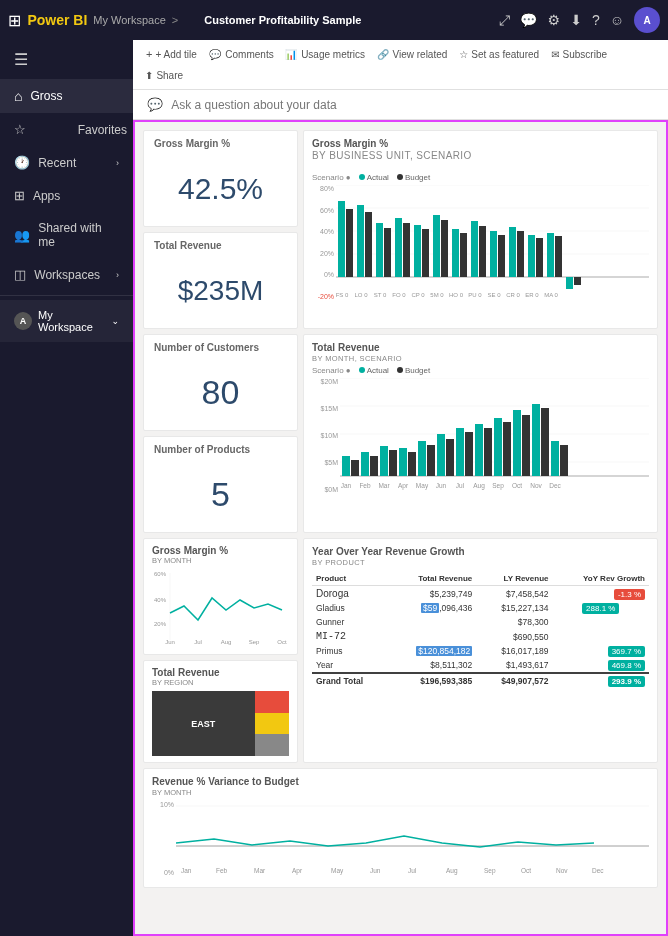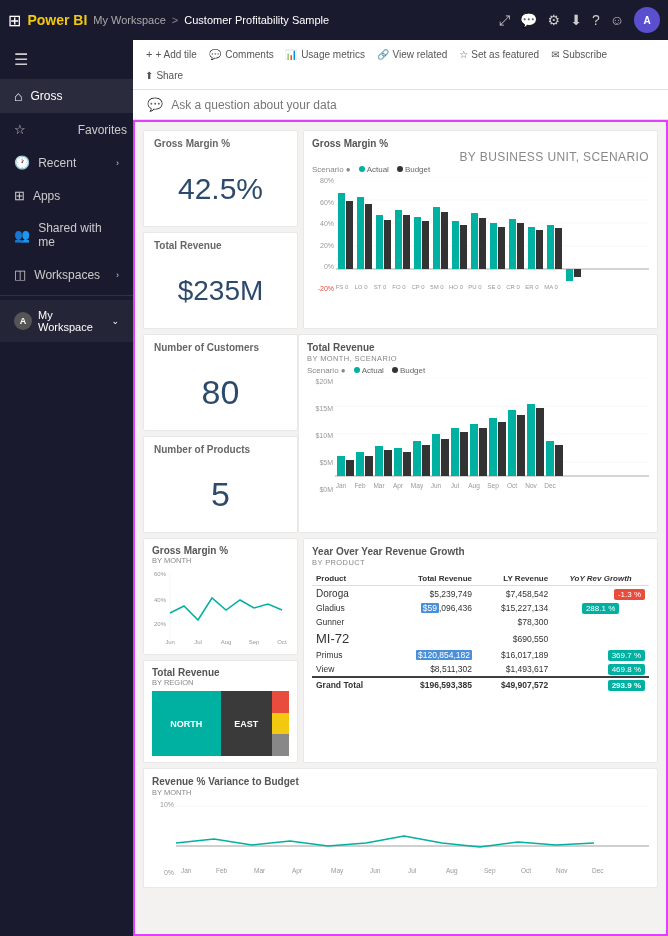--- a/index.html
+++ b/index.html
@@ -6,21 +6,21 @@
     body { font-family: 'Segoe UI', Arial, sans-serif; background: #f3f2f1; display: flex; flex-direction: column; width: 668px; height: 936px; overflow: hidden; }
   </style>
 </head>
 <body>
 
 <div style="background:#1a1a2e; display:flex; align-items:center; height:40px; padding:0 8px; gap:6px; flex-shrink:0;">
   <span style="color:#fff; font-size:16px; cursor:pointer;">⊞</span>
   <span style="color:#f2c811; font-weight:700; font-size:14px;">Power BI</span>
   <span style="color:#aaa; font-size:11px; cursor:pointer;">My Workspace</span>
   <span style="color:#888; font-size:11px;">&gt;</span>
-  <span style="color:#fff; font-size:11px; font-weight:400;">Customer Profitability Sample</span>
+  <span style="color:#fff; font-size:11px; font-weight:700;margin-left:20px;">Customer Profitability Sample</span>
   <div style="margin-left:auto; display:flex; gap:10px; align-items:center;">
     <span style="color:#ccc; font-size:14px; cursor:pointer;">⤢</span>
     <span style="color:#ccc; font-size:14px; cursor:pointer;">💬</span>
     <span style="color:#ccc; font-size:14px; cursor:pointer;">⚙</span>
     <span style="color:#ccc; font-size:14px; cursor:pointer;">⬇</span>
     <span style="color:#ccc; font-size:14px; cursor:pointer;">?</span>
     <span style="color:#ccc; font-size:14px; cursor:pointer;">☺</span>
     <div style="width:26px;height:26px;border-radius:50%;background:#5a4fcf;display:flex;align-items:center;justify-content:center;color:#fff;font-size:10px;font-weight:700;cursor:pointer;">A</div>
   </div>
 </div>
@@ -117,21 +117,21 @@
           </div>
 
           <div style="background:#fff;border:1px solid #e8e8e8;border-radius:2px;">
             <div style="font-size:10px;color:#666;padding:7px 10px 2px;font-weight:600;">Total Revenue</div>
             <div style="display:flex;align-items:center;justify-content:center;font-size:28px;color:#2d4a6b;font-weight:300;padding:8px;height:75px;">$235M</div>
           </div>
         </div>
 
         <div style="background:#fff;border:1px solid #e8e8e8;border-radius:2px;flex:1;padding:7px 8px;">
           <div style="font-size:10px;color:#555;font-weight:600;margin-bottom:1px;">Gross Margin %</div>
-          <div style="font-size:12px;color:#888;margin-bottom:1px;letter-spacing:0.4px;text-align:right;">BY BUSINESS UNIT, SCENARIO</div>
+          <div style="font-size:10px;color:#888;margin-bottom:12px;letter-spacing:0.4px;">BY BUSINESS UNIT, SCENARIO</div>
           <div style="display:flex;gap:8px;font-size:8px;color:#666;margin-bottom:3px;align-items:center;">
             <span style="color:#888;">Scenario ●</span>
             <span><span style="display:inline-block;width:6px;height:6px;border-radius:50%;background:#00b0a0;margin-right:2px;"></span>Actual</span>
             <span><span style="display:inline-block;width:6px;height:6px;border-radius:50%;background:#333;margin-right:2px;"></span>Budget</span>
           </div>
           <div style="display:flex;">
             <div style="display:flex;flex-direction:column;justify-content:space-between;font-size:7px;color:#999;width:24px;text-align:right;padding-right:2px;height:115px;">
               <span>80%</span>
                 <span>60%</span>
                 <span>40%</span>
@@ -198,21 +198,21 @@
                 <text x="158" y="112" font-size="6" fill="#999" text-anchor="middle">SE 0</text>
                 <text x="177" y="112" font-size="6" fill="#999" text-anchor="middle">CR 0</text>
                 <text x="196" y="112" font-size="6" fill="#999" text-anchor="middle">ER 0</text>
                 <text x="215" y="112" font-size="6" fill="#999" text-anchor="middle">MA 0</text>
               </svg>
             </div>
           </div>
         </div>
       </div>
 
-      <div style="display:flex;margin-bottom:5px;">
+      <div style="display:flex;gap:5px;margin-bottom:5px;">
 
         <div style="display:flex;flex-direction:column;gap:5px;flex:0 0 155px;">
 
           <div style="background:#fff;border:1px solid #e8e8e8;border-radius:2px;">
             <div style="font-size:10px;color:#666;padding:7px 10px 2px;font-weight:600;">Number of Customers</div>
             <div style="display:flex;align-items:center;justify-content:center;font-size:34px;color:#2d4a6b;font-weight:300;padding:8px;height:75px;">80</div>
           </div>
 
           <div style="background:#fff;border:1px solid #e8e8e8;border-radius:2px;">
             <div style="font-size:10px;color:#666;padding:7px 10px 2px;font-weight:600;">Number of Products</div>
@@ -307,41 +307,40 @@
                 <text x="102" y="76" font-size="6" fill="#999" text-anchor="middle">Sep</text>
                 <text x="130" y="76" font-size="6" fill="#999" text-anchor="middle">Oct</text>
               </svg>
             </div>
           </div>
 
           <div style="background:#fff;border:1px solid #e8e8e8;border-radius:2px;padding:6px 8px;">
             <div style="font-size:10px;color:#555;font-weight:600;">Total Revenue</div>
             <div style="font-size:7.5px;color:#888;margin-bottom:4px;">BY REGION</div>
             <div style="display:flex;height:65px;">
-              <div style="background:#00b0a0;flex:2;display:flex;align-items:center;justify-content:center;color:#fff;font-size:9px;font-weight:700;">NORTH</div>
               <div style="background:#3a3a3a;flex:1.5;display:flex;align-items:center;justify-content:center;color:#fff;font-size:9px;font-weight:700;">EAST</div>
               <div style="display:flex;flex-direction:column;flex:0.5;">
                 <div style="background:#e74c3c;flex:1;"></div>
                 <div style="background:#f2c811;flex:1;"></div>
                 <div style="background:#888;flex:1;"></div>
               </div>
             </div>
           </div>
         </div>
 
         <div style="background:#fff;border:1px solid #e8e8e8;border-radius:2px;flex:1;padding:7px 8px;">
           <div style="font-size:10px;color:#555;font-weight:600;margin-bottom:1px;">Year Over Year Revenue Growth</div>
           <div style="font-size:7.5px;color:#888;margin-bottom:5px;letter-spacing:0.4px;">BY PRODUCT</div>
           <table style="width:100%;border-collapse:collapse;font-size:8.5px;">
             <thead>
               <tr>
                 <th style="font-weight:600;color:#333;text-align:left;padding:2px 4px;border-bottom:1px solid #ddd;font-size:8px;">Product</th>
                 <th style="font-weight:600;color:#333;text-align:right;padding:2px 4px;border-bottom:1px solid #ddd;font-size:8px;">Total Revenue</th>
                 <th style="font-weight:600;color:#333;text-align:right;padding:2px 4px;border-bottom:1px solid #ddd;font-size:8px;">LY Revenue</th>
-                <th style="font-weight:600;color:#333;padding:2px 4px;border-bottom:1px solid #ddd;font-size:8px;font-style:italic;">YoY Rev Growth</th>
+                <th style="font-weight:600;color:#333;text-align:right;padding:2px 4px;border-bottom:1px solid #ddd;font-size:8px;">YoY Rev Growth</th>
               </tr>
             </thead>
             <tbody>
               <tr>
                 <td style="padding:2px 4px;color:#333;font-size:10px;">Doroga</td>
                 <td style="padding:2px 4px;color:#333;font-size:8.5px;text-align:right;">$5,239,749</td>
                 <td style="padding:2px 4px;color:#333;font-size:8.5px;text-align:right;">$7,458,542</td>
                 <td style="padding:2px 4px;text-align:right;"><span style="background:#e74c3c;color:#fff;border-radius:2px;padding:1px 4px;font-size:8px;">-1.3 %</span></td>
               </tr>
               <tr>
@@ -350,33 +349,33 @@
                 <td style="padding:2px 4px;color:#333;font-size:8.5px;text-align:right;">$15,227,134</td>
                 <td style="padding:2px 4px;text-align:center;"><span style="background:#00b0a0;color:#fff;border-radius:2px;padding:1px 4px;font-size:8px;">288.1 %</span></td>
               </tr>
               <tr>
                 <td style="padding:2px 4px;color:#333;font-size:8.5px;">Gunner</td>
                 <td style="padding:2px 4px;color:#333;font-size:8.5px;text-align:right;"></td>
                 <td style="padding:2px 4px;color:#333;font-size:8.5px;text-align:right;">$78,300</td>
                 <td style="padding:2px 4px;text-align:right;"></td>
               </tr>
               <tr>
-                <td style="padding:2px 4px;color:#333;font-size:13px;">MI-72</td>
+                <td style="padding:2px 4px;color:#333;font-size:10px;font-family:Liberation Mono, monospace;">MI-72</td>
                 <td style="padding:2px 4px;color:#333;font-size:8.5px;text-align:right;"></td>
                 <td style="padding:2px 4px;color:#333;font-size:8.5px;text-align:right;">$690,550</td>
                 <td style="padding:2px 4px;text-align:right;"></td>
               </tr>
               <tr>
                 <td style="padding:2px 4px;color:#333;font-size:8.5px;">Primus</td>
                 <td style="padding:2px 4px;color:#333;font-size:8.5px;text-align:right;"><span style="background:#4a90d9;color:#fff;border-radius:1px;padding:0 2px;">$120,854,182</span></td>
                 <td style="padding:2px 4px;color:#333;font-size:8.5px;text-align:right;">$16,017,189</td>
                 <td style="padding:2px 4px;text-align:right;"><span style="background:#00b0a0;color:#fff;border-radius:2px;padding:1px 4px;font-size:8px;">369.7 %</span></td>
               </tr>
               <tr>
-                <td style="padding:2px 4px;color:#333;font-size:8.5px;">View</td>
+                <td style="padding:2px 4px;color:#333;font-size:8.5px;">Year</td>
                 <td style="padding:2px 4px;color:#333;font-size:8.5px;text-align:right;">$8,511,302</td>
                 <td style="padding:2px 4px;color:#333;font-size:8.5px;text-align:right;">$1,493,617</td>
                 <td style="padding:2px 4px;text-align:right;"><span style="background:#00b0a0;color:#fff;border-radius:2px;padding:1px 4px;font-size:8px;">469.8 %</span></td>
               </tr>
               <tr style="border-top:2px solid #404040;">
                 <td style="padding:2px 4px;color:#333;font-size:8.5px;font-weight:700;">Grand Total</td>
                 <td style="padding:2px 4px;color:#333;font-size:8.5px;font-weight:700;text-align:right;">$196,593,385</td>
                 <td style="padding:2px 4px;color:#333;font-size:8.5px;font-weight:700;text-align:right;">$49,907,572</td>
                 <td style="padding:2px 4px;text-align:right;"><span style="background:#00b0a0;color:#fff;border-radius:2px;padding:1px 4px;font-size:8px;font-weight:700;">293.9 %</span></td>
               </tr>

